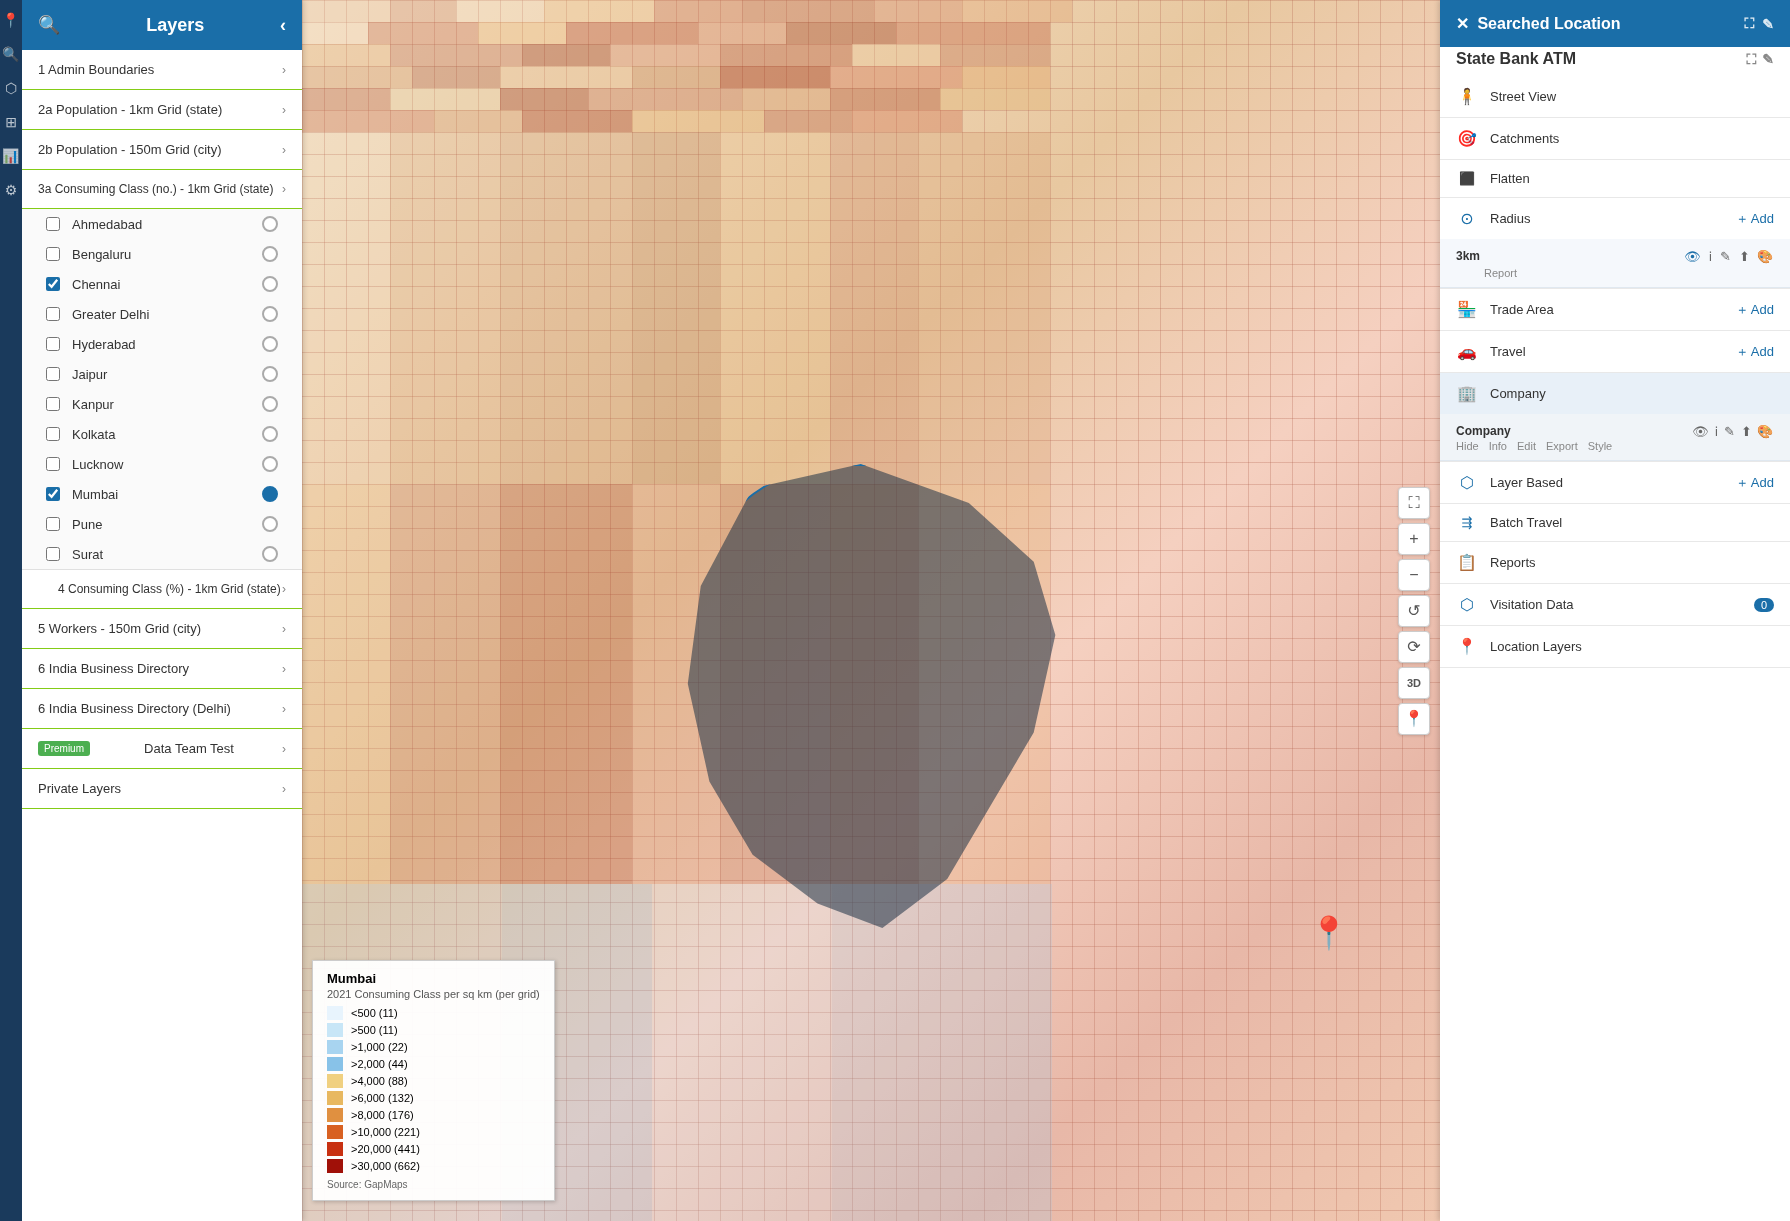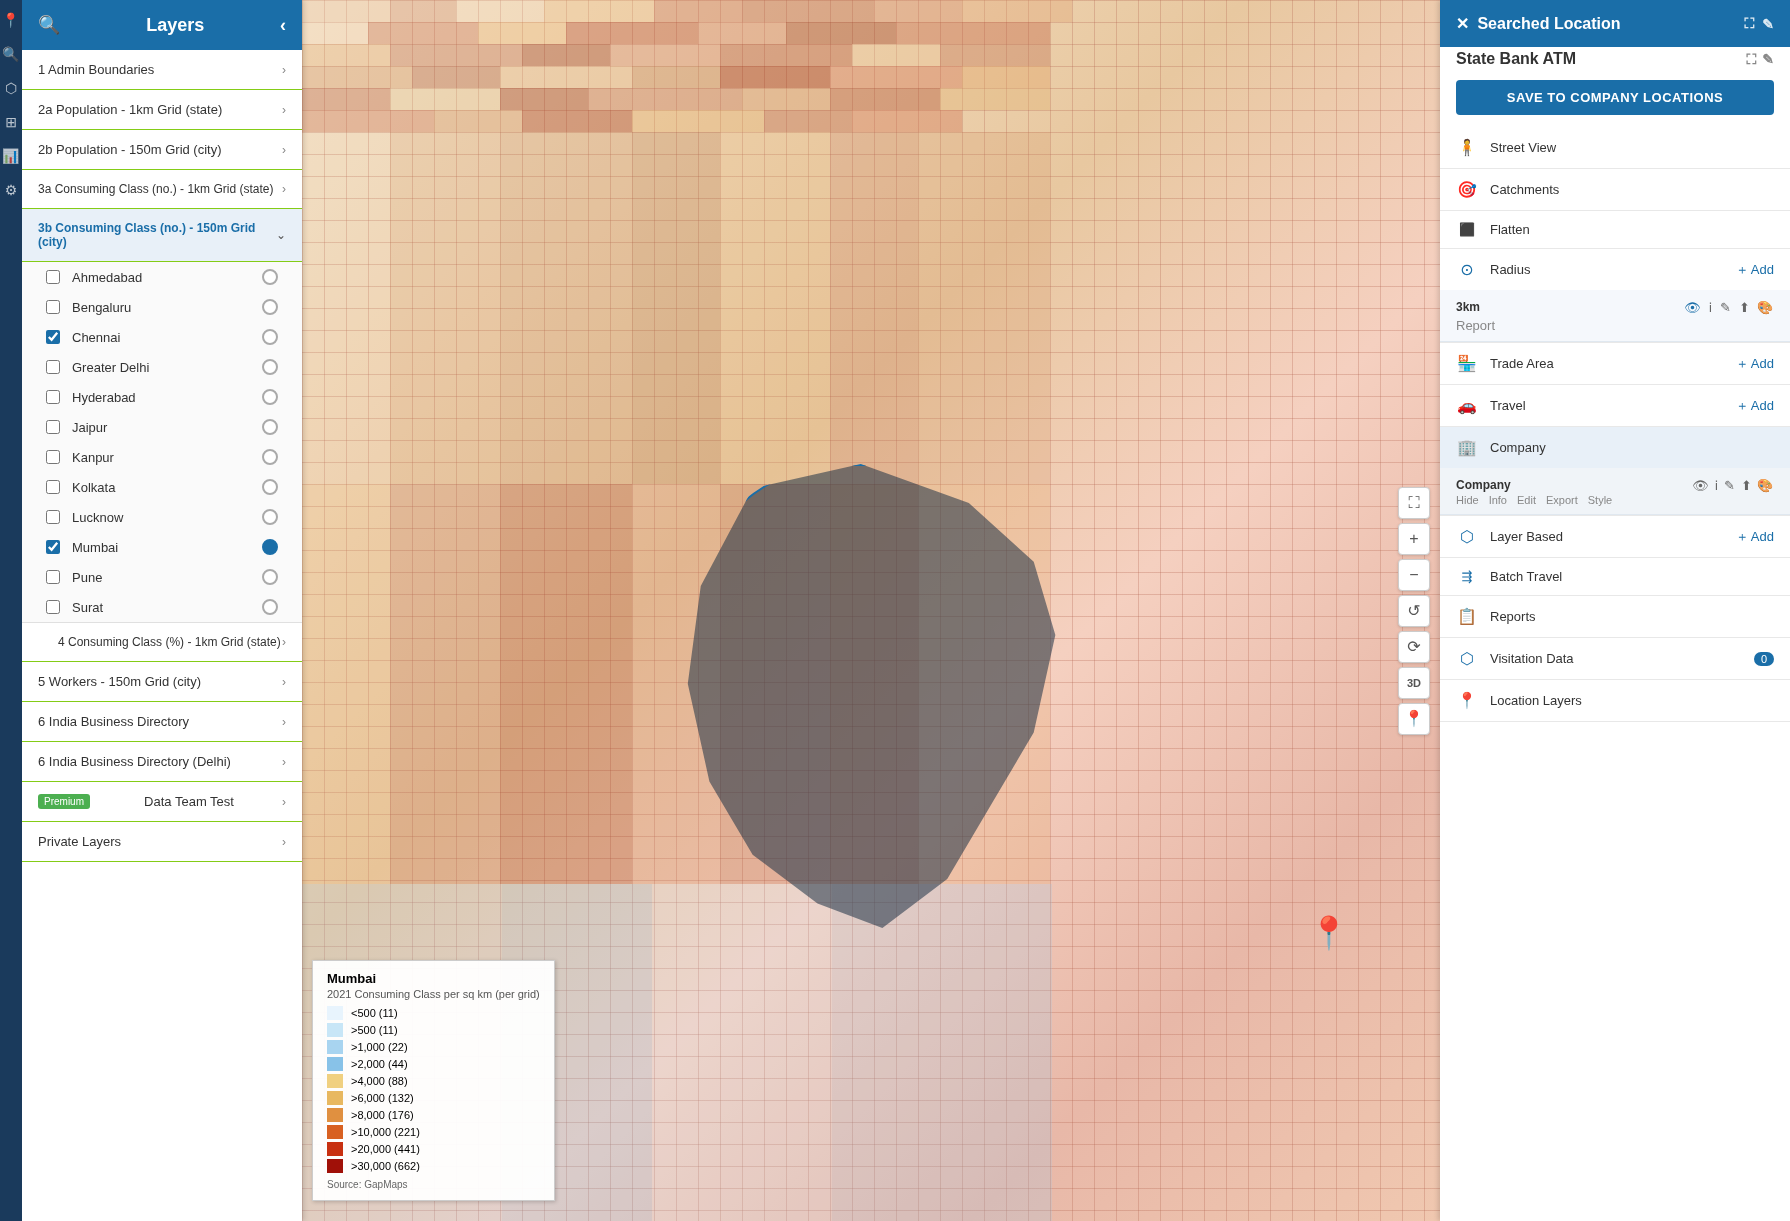--- a/index.html
+++ b/index.html
@@ -306,23 +306,24 @@
     .radius-label { font-weight: bold; margin-right: 8px; }
     .radius-icons {
       display: flex;
       gap: 8px;
       margin-left: auto;
       align-items: center;
     }
     .radius-icon { cursor: pointer; color: #666; font-size: 13px; }
     .radius-icon.active { color: #1a6ea8; }
     .radius-report {
-      font-size: 13px;
+      font-size: 11px;
       color: #888;
       margin-top: 2px;
+      margin-left: 28px;
     }
 
     
     .company-sub {
       background: #f0f4f8;
       padding: 8px 16px;
       border-bottom: 1px solid #e0e8f0;
     }
     .company-row-inner {
       display: flex;
@@ -403,24 +404,20 @@
   <div class="layer-item">
     <span>2b Population - 150m Grid (city)</span>
     <span class="chevron">›</span>
   </div>
 
   <div class="layer-item">
     <span style="font-size:12px;">3a Consuming Class (no.) - 1km Grid (state)</span>
     <span class="chevron">›</span>
   </div>
 
-  <div class="layer-item" style="background:#e8f0f8;">
-    <span style="font-size:12px;font-weight:bold;color:#1a6ea8;">3b Consuming Class (no.) - 150m Grid (city)</span>
-    <span class="chevron-down">⌄</span>
-  </div>
 
   <div class="sub-section">
     <div class="city-row">
       <input type="checkbox" style="">
       <span>Ahmedabad</span>
       <div class="radio"></div>
     </div>
     <div class="city-row">
       <input type="checkbox" style="">
       <span>Bengaluru</span>
@@ -662,21 +659,20 @@
   </div>
 
   <div class="location-name">
     <span>State Bank ATM</span>
     <div class="edit-icons">
       <span class="edit-icon">⛶</span>
       <span class="edit-icon">✎</span>
     </div>
   </div>
 
-  <button class="save-btn">SAVE TO COMPANY LOCATIONS</button>
 
   <div class="panel-section">
     <div class="panel-row">
       <span class="row-icon">🧍</span>
       <span class="row-label">Street View</span>
     </div>
   </div>
 
   <div class="panel-section">
     <div class="panel-row">

